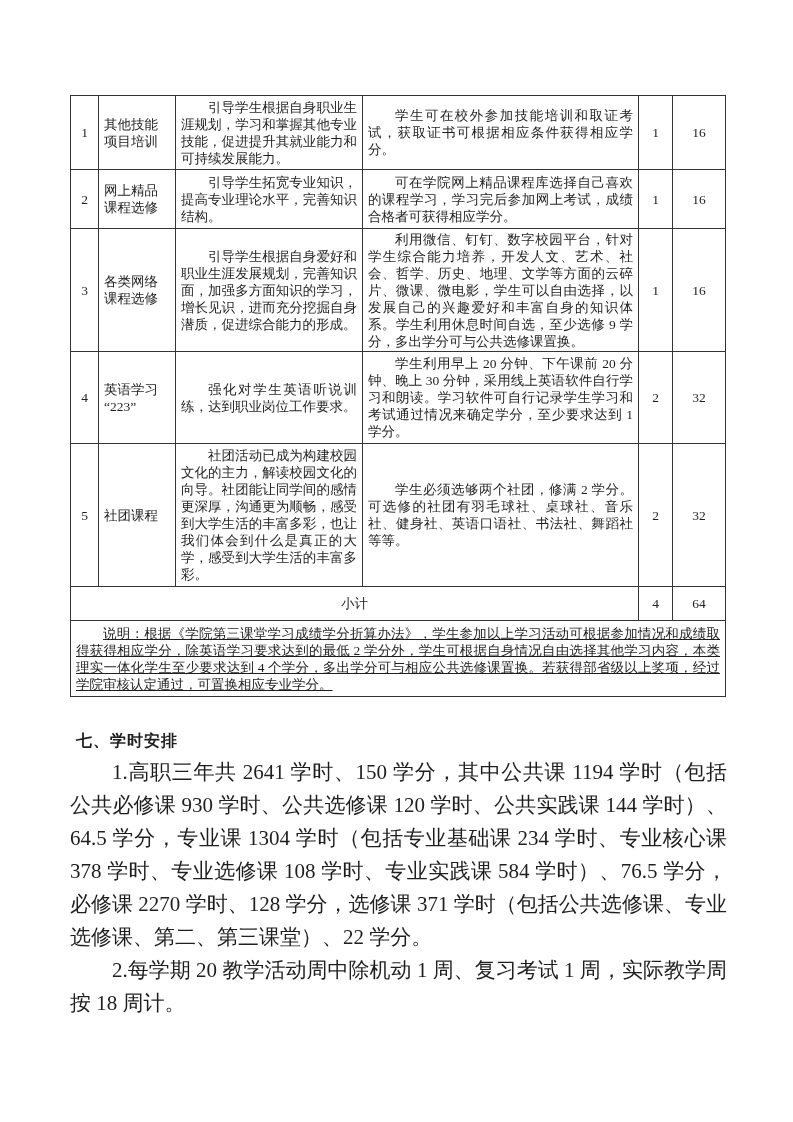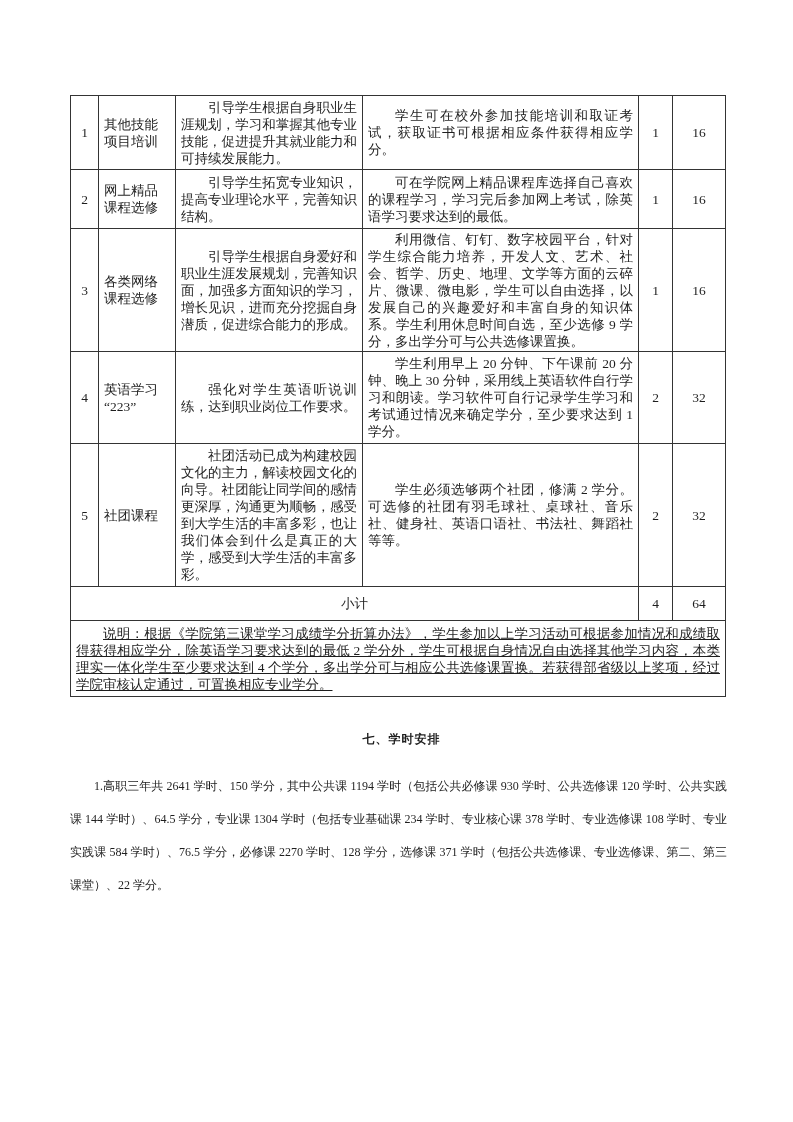--- a/index.html
+++ b/index.html
@@ -55,28 +55,27 @@
     line-height:19px;
   }
   td.c-note .cell-para { text-indent:2em; }
 
   
   .section {
     position:absolute; left:70px; top:731px;
     width:657px;
   }
   .section h2 {
-    font-size:12px;
+    font-size:16px;
     font-weight:bold;
-    margin:0 0 22px 6px;
+    margin:0 0 4px 6px;
     letter-spacing:1px;
-    text-align:center;
   }
   .section p {
-    font-size:12px;
+    font-size:21px;
     line-height:33px;
     text-align:justify;
     text-indent:2em;
   }
 </style>
 </head>
 <body>
 
 <div class="sheet">
 
@@ -104,21 +103,21 @@
         <td class="c-hour">16</td>
       </tr>
       <tr class="h-r2">
         <td class="c-num">2</td>
         <td class="c-name">网上精品
 课程选修</td>
         <td class="c-goal">
             <div class="cell-para">引导学生拓宽专业知识，提高专业理论水平，完善知识结构。</div>
           </td>
         <td class="c-impl">
-            <div class="cell-para">可在学院网上精品课程库选择自己喜欢的课程学习，学习完后参加网上考试，除英语学习要求达到的最低。</div>
+            <div class="cell-para">可在学院网上精品课程库选择自己喜欢的课程学习，学习完后参加网上考试，成绩合格者可获得相应学分。</div>
           </td>
         <td class="c-cred">1</td>
         <td class="c-hour">16</td>
       </tr>
       <tr class="h-r3">
         <td class="c-num">3</td>
         <td class="c-name">各类网络
 课程选修</td>
         <td class="c-goal">
             <div class="cell-para">引导学生根据自身爱好和职业生涯发展规划，完善知识面，加强多方面知识的学习，增长见识，进而充分挖掘自身潜质，促进综合能力的形成。</div>
@@ -163,15 +162,16 @@
         <td class="c-note" colspan="6">
           <div class="cell-para">说明：根据《学院第三课堂学习成绩学分折算办法》，学生参加以上学习活动可根据参加情况和成绩取得获得相应学分，除英语学习要求达到的最低 2 学分外，学生可根据自身情况自由选择其他学习内容，本类理实一体化学生至少要求达到 4 个学分，多出学分可与相应公共选修课置换。若获得部省级以上奖项，经过学院审核认定通过，可置换相应专业学分。</div>
         </td>
       </tr>
     </tbody>
   </table>
 
   <div class="section">
     <h2>七、学时安排</h2>
     <p>1.高职三年共 2641 学时、150 学分，其中公共课 1194 学时（包括公共必修课 930 学时、公共选修课 120 学时、公共实践课 144 学时）、64.5 学分，专业课 1304 学时（包括专业基础课 234 学时、专业核心课 378 学时、专业选修课 108 学时、专业实践课 584 学时）、76.5 学分，必修课 2270 学时、128 学分，选修课 371 学时（包括公共选修课、专业选修课、第二、第三课堂）、22 学分。</p>
+    <p>2.每学期 20 教学活动周中除机动 1 周、复习考试 1 周，实际教学周按 18 周计。</p>
   </div>
 
 </div>
 
 </body></html>

